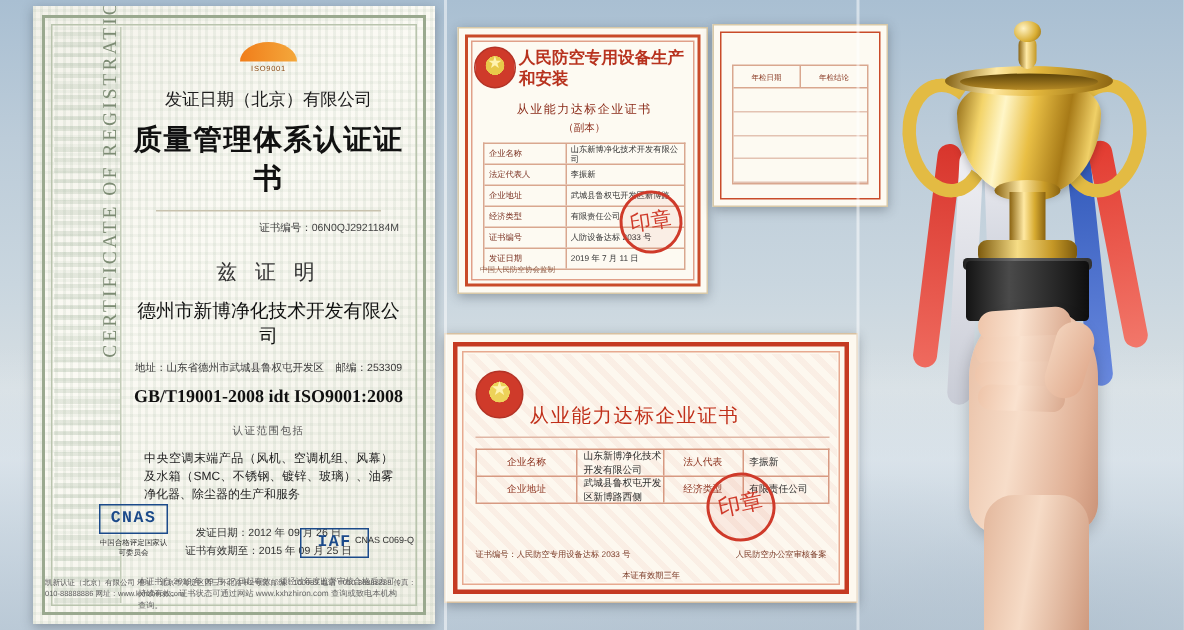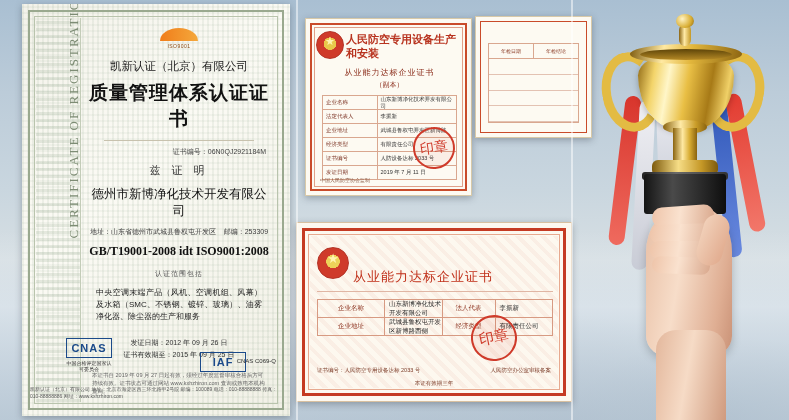--- a/index.html
+++ b/index.html
@@ -44,34 +44,34 @@
   #cert-iso .inner{position:absolute;left:64px;top:18px;right:18px;bottom:16px;text-align:center;color:#2a2a2a;}
   .iso-logo{margin:6px auto 2px;width:54px;height:26px;position:relative;}
   .iso-logo .swoosh{position:absolute;left:8px;top:0;width:38px;height:13px;
     background:linear-gradient(90deg,#f07d1a,#f4a83c);
     border-radius:50% 50% 45% 45%/100% 100% 0 0;}
   .iso-logo .lbl{position:absolute;left:0;top:15px;width:54px;text-align:center;font-size:5px;color:#8a4a12;letter-spacing:.5px;}
   .c1-company{font-family:"Liberation Serif",serif;font-size:11.5px;color:#1b1b1b;margin-top:5px;}
   .c1-title{font-family:"Liberation Serif",serif;font-weight:bold;font-size:19px;color:#111;letter-spacing:1px;margin-top:6px;}
   .c1-rule{height:1px;background:#c8c2ae;margin:8px 18px 6px;}
   .c1-row{font-size:7px;color:#444;text-align:right;margin:2px 6px 0 0;}
-  .c1-zs{font-size:11px;color:#333;letter-spacing:4px;margin:6px 0 2px;}
+  .c1-zs{font-size:14px;color:#333;letter-spacing:4px;margin:16px 0 2px;}
   .c1-org{font-family:"Liberation Serif",serif;font-size:12.5px;color:#111;margin-top:8px;}
   .c1-kv{font-size:7px;color:#3a3a3a;margin-top:7px;}
   .c1-sub{font-size:7.5px;color:#444;margin-top:12px;letter-spacing:1px;}
   .c1-std{font-family:"Liberation Serif",serif;font-weight:bold;font-size:12px;color:#111;margin-top:7px;}
   .c1-scope-h{font-size:7px;color:#555;margin-top:10px;letter-spacing:1px;}
   .c1-scope{font-size:8px;color:#222;line-height:1.5;margin:8px 10px 0;text-align:justify;}
   .c1-dates{font-size:7px;color:#333;line-height:1.7;margin-top:14px;}
   .c1-note{font-size:5.5px;color:#666;line-height:1.5;margin:10px 6px 0;text-align:left;}
   .c1-seals{position:absolute;left:0;right:0;bottom:44px;display:flex;justify-content:space-around;align-items:flex-end;}
   .seal-script{width:62px;height:40px;border-radius:4px;
     background:radial-gradient(ellipse at 50% 50%,rgba(120,130,150,.18),rgba(255,255,255,0) 70%);
     font-family:"Liberation Serif",serif;font-size:16px;color:#3b4a63;line-height:40px;font-style:italic;}
-  .mark{width:46px;text-align:center;}
+  .mark{width:46px;text-align:center;font-family:Liberation Mono, monospace;}
   .mark .box{border:1px solid #1b4a8a;color:#1b4a8a;font-weight:bold;font-size:11px;padding:3px 0;letter-spacing:1px;}
   .mark .cap{font-size:5px;color:#333;margin-top:2px;}
   .c1-foot{position:absolute;left:8px;right:8px;bottom:16px;font-size:5px;color:#5a5a5a;line-height:1.45;}
   .c1-cnas{position:absolute;right:14px;bottom:52px;font-size:6px;color:#333;text-align:center;}
 
   
   #cert-prod{left:305px;top:18px;width:165px;height:176px;background:#fdfaf2;border:1px solid #d8c9a8;}
   #cert-prod .frame{position:absolute;left:4px;top:4px;right:4px;bottom:4px;border:2px solid #c94b2a;}
   #cert-prod .frame2{position:absolute;left:8px;top:8px;right:8px;bottom:8px;border:1px solid #e0a089;}
   #cert-prod .emblem{position:absolute;left:10px;top:12px;width:26px;height:26px;border-radius:50%;
@@ -195,21 +195,21 @@
     <div class="border-in"></div>
     <div class="leftband">
       <div class="vert-eng">CERTIFICATE OF REGISTRATION</div>
     </div>
 
     <div class="inner">
       <div class="iso-logo">
         <div class="swoosh"></div>
         <div class="lbl">ISO9001</div>
       </div>
-      <div class="c1-company">凯新认证（北京）有限公司</div>
+      <div class="c1-company">发证日期（北京）有限公司</div>
       <div class="c1-title">质量管理体系认证证书</div>
       <div class="c1-rule"></div>
       <div class="c1-row">
         <span>证书编号：</span><span>06N0QJ2921184M</span>
       </div>
       <div class="c1-zs">兹 证 明</div>
       <div class="c1-org">德州市新博净化技术开发有限公司</div>
       <div class="c1-kv">
         <span>地址：</span><span>山东省德州市武城县鲁权屯开发区</span>
         &nbsp;&nbsp;

